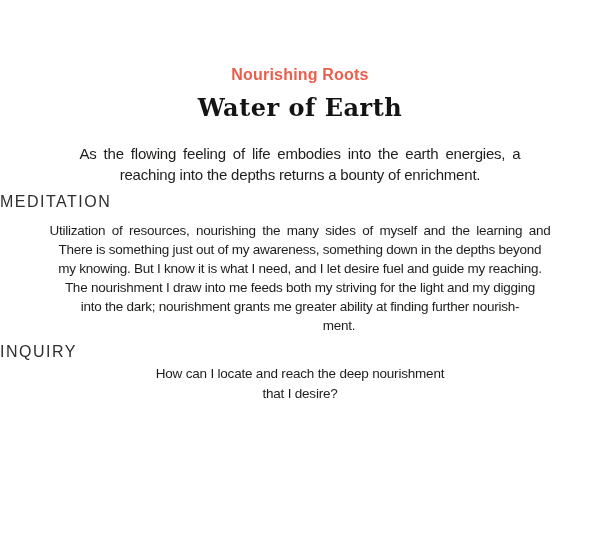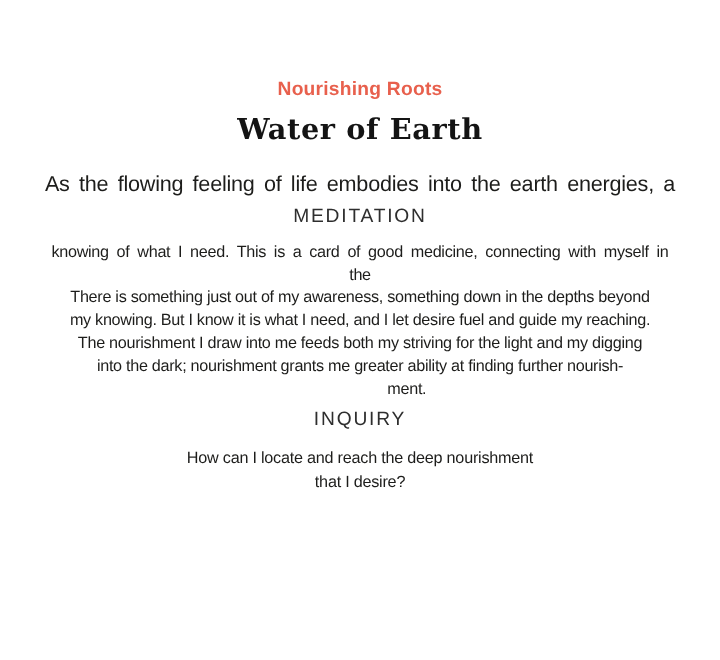--- a/index.html
+++ b/index.html
@@ -23,41 +23,41 @@
     margin-top:9px;
     text-align:center;
     font-family:"DejaVu Serif", serif;
     font-weight:bold;
     font-size:24px;
     letter-spacing:0.5px;
     color:#141414;
   }
   .intro {
     margin-top:21px;
-    font-size:18px;
+    font-size:15px;
     letter-spacing:-0.2px;
     line-height:21px;
   }
   .section-heading {
     margin-top:8px;
-    text-align:center;
+    text-align:left;
     font-size:16px;
     font-weight:normal;
     letter-spacing:1.5px;
     color:#2e2e2e;
   }
   .meditation-body {
     margin-top:10px;
     font-size:13.5px;
     letter-spacing:-0.25px;
     line-height:19px;
     padding:0 38px;
   }
   .inquiry-body {
-    margin-top:13px;
+    margin-top:3px;
     font-size:13.5px;
     letter-spacing:-0.2px;
     line-height:20px;
   }
   .line { text-align:center; }
   .line.spread { word-spacing:3px; }
   .line.para-end { text-align:left; padding-left:8px; }
   .line.hang { text-align:center; padding-left:78px; }
   .page-badge {
     position:absolute;
@@ -82,26 +82,27 @@
 <body>
 
 <div class="page">
 
   <div class="kicker">Nourishing Roots</div>
 
   <div class="title">Water of Earth</div>
 
   <div class="intro">
     <div class="line spread">As the flowing feeling of life embodies into the earth energies, a</div>
+    <div class="line">reaching into the depths returns a bounty of enrichment.</div>
   </div>
 
   <div class="section-heading">MEDITATION</div>
 
   <div class="meditation-body">
-    <div class="line spread">knowing of what I need. This is a card of good medicine, connecting with myself in the</div>
+    <div class="line spread">Utilization of resources, nourishing the many sides of myself and the learning and</div>
     <div class="line">There is something just out of my awareness, something down in the depths beyond</div>
     <div class="line">my knowing. But I know it is what I need, and I let desire fuel and guide my reaching.</div>
     <div class="line">The nourishment I draw into me feeds both my striving for the light and my digging</div>
     <div class="line">into the dark; nourishment grants me greater ability at finding further nourish-</div>
     <div class="line hang">ment.</div>
   </div>
 
   <div class="section-heading">INQUIRY</div>
 
   <div class="inquiry-body">

